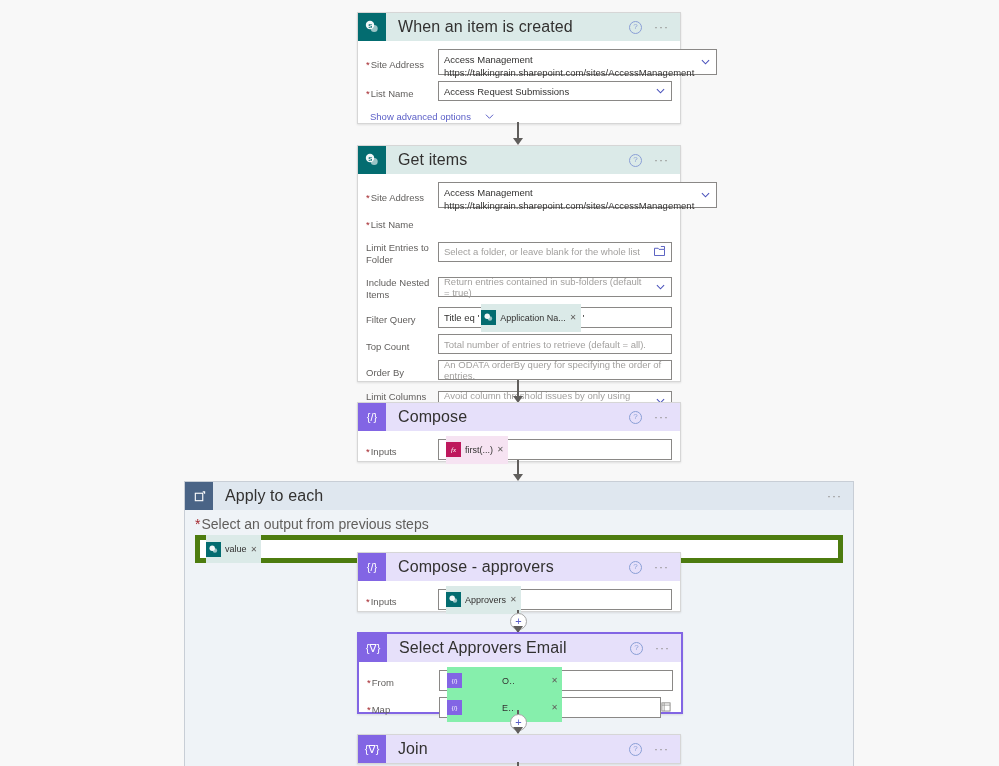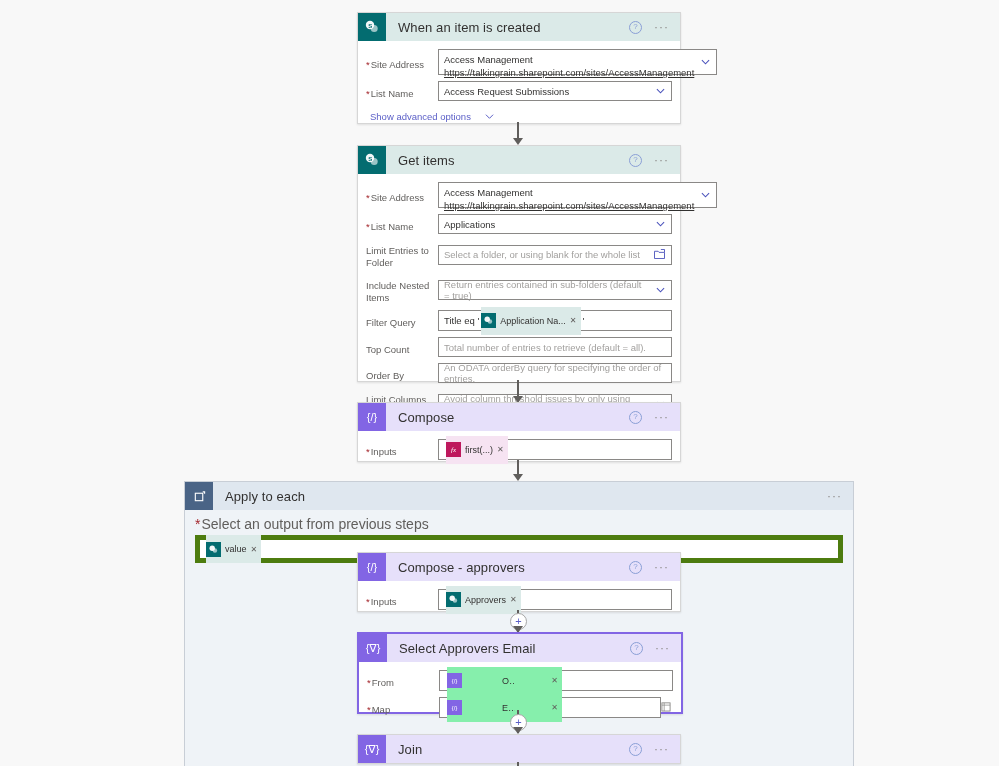--- a/index.html
+++ b/index.html
@@ -30,21 +30,21 @@
     width:28px;height:28px;
     flex:0 0 28px;
     display:flex;align-items:center;justify-content:center;
     color:#ffffff;
     font-size:11px;
     font-family:"Liberation Sans", sans-serif;
   }
   .card-title{
     flex:1 1 auto;
     padding-left:12px;
-    font-size:13px;
+    font-size:16px;
     color:#323130;
     letter-spacing:.1px;
     white-space:nowrap;
     overflow:hidden;
   }
   .head-icons{
     display:flex;align-items:center;gap:12px;
     padding-right:11px;
   }
   .help-icon{
@@ -85,21 +85,21 @@
     padding:2px 22px 2px 5px;
     box-sizing:border-box;
     font-size:9.5px;
     color:#323130;
   }
   .field-box.two-line{
     flex-direction:column;align-items:flex-start;
     padding-top:3px;padding-bottom:3px;
     line-height:13px;
   }
-  .field-box.two-line .sub{color:#323130;text-decoration:underline;}
+  .field-box.two-line .sub{color:#323130;}
   .placeholder{color:#a19f9d;}
   .chev{
     position:absolute;right:6px;top:50%;transform:translateY(-50%);
     width:9px;height:9px;
   }
   .chev svg{display:block;}
   .folder-ic{position:absolute;right:6px;top:50%;transform:translateY(-50%);}
 
   
   .token{
@@ -261,34 +261,26 @@
                 <path d="M1 3 L5 7 L9 3" stroke="#4b53bc" stroke-width="1.2" fill="none"></path>
               </svg>
             </span>
         </div>
       </div>
 
       <div class="row">
         <div class="field-label">
           <span class="req">*</span><span>List Name</span>
         </div>
-        <div class="field-box" style="height:19px;">
-          <span>Applications</span>
-          <span class="chev">
-              <svg width="9" height="9" viewBox="0 0 10 10">
-                <path d="M1 3 L5 7 L9 3" stroke="#4b53bc" stroke-width="1.2" fill="none"></path>
-              </svg>
-            </span>
-        </div>
       </div>
 
       <div class="row">
         <div class="field-label">Limit Entries to Folder</div>
         <div class="field-box" style="height:19px;">
-          <span class="placeholder">Select a folder, or using blank for the whole list</span>
+          <span class="placeholder">Select a folder, or leave blank for the whole list</span>
           <span class="folder-ic">
             <svg width="11" height="10" viewBox="0 0 12 11">
                 <path d="M0.5 2.5 h4 l1 1.2 h6 v6.8 h-11 z" fill="none" stroke="#4b53bc" stroke-width="1"></path>
                 <path d="M7.5 0.5 h4 v3" fill="none" stroke="#4b53bc" stroke-width="1"></path>
               </svg>
           </span>
         </div>
       </div>
 
       <div class="row">

